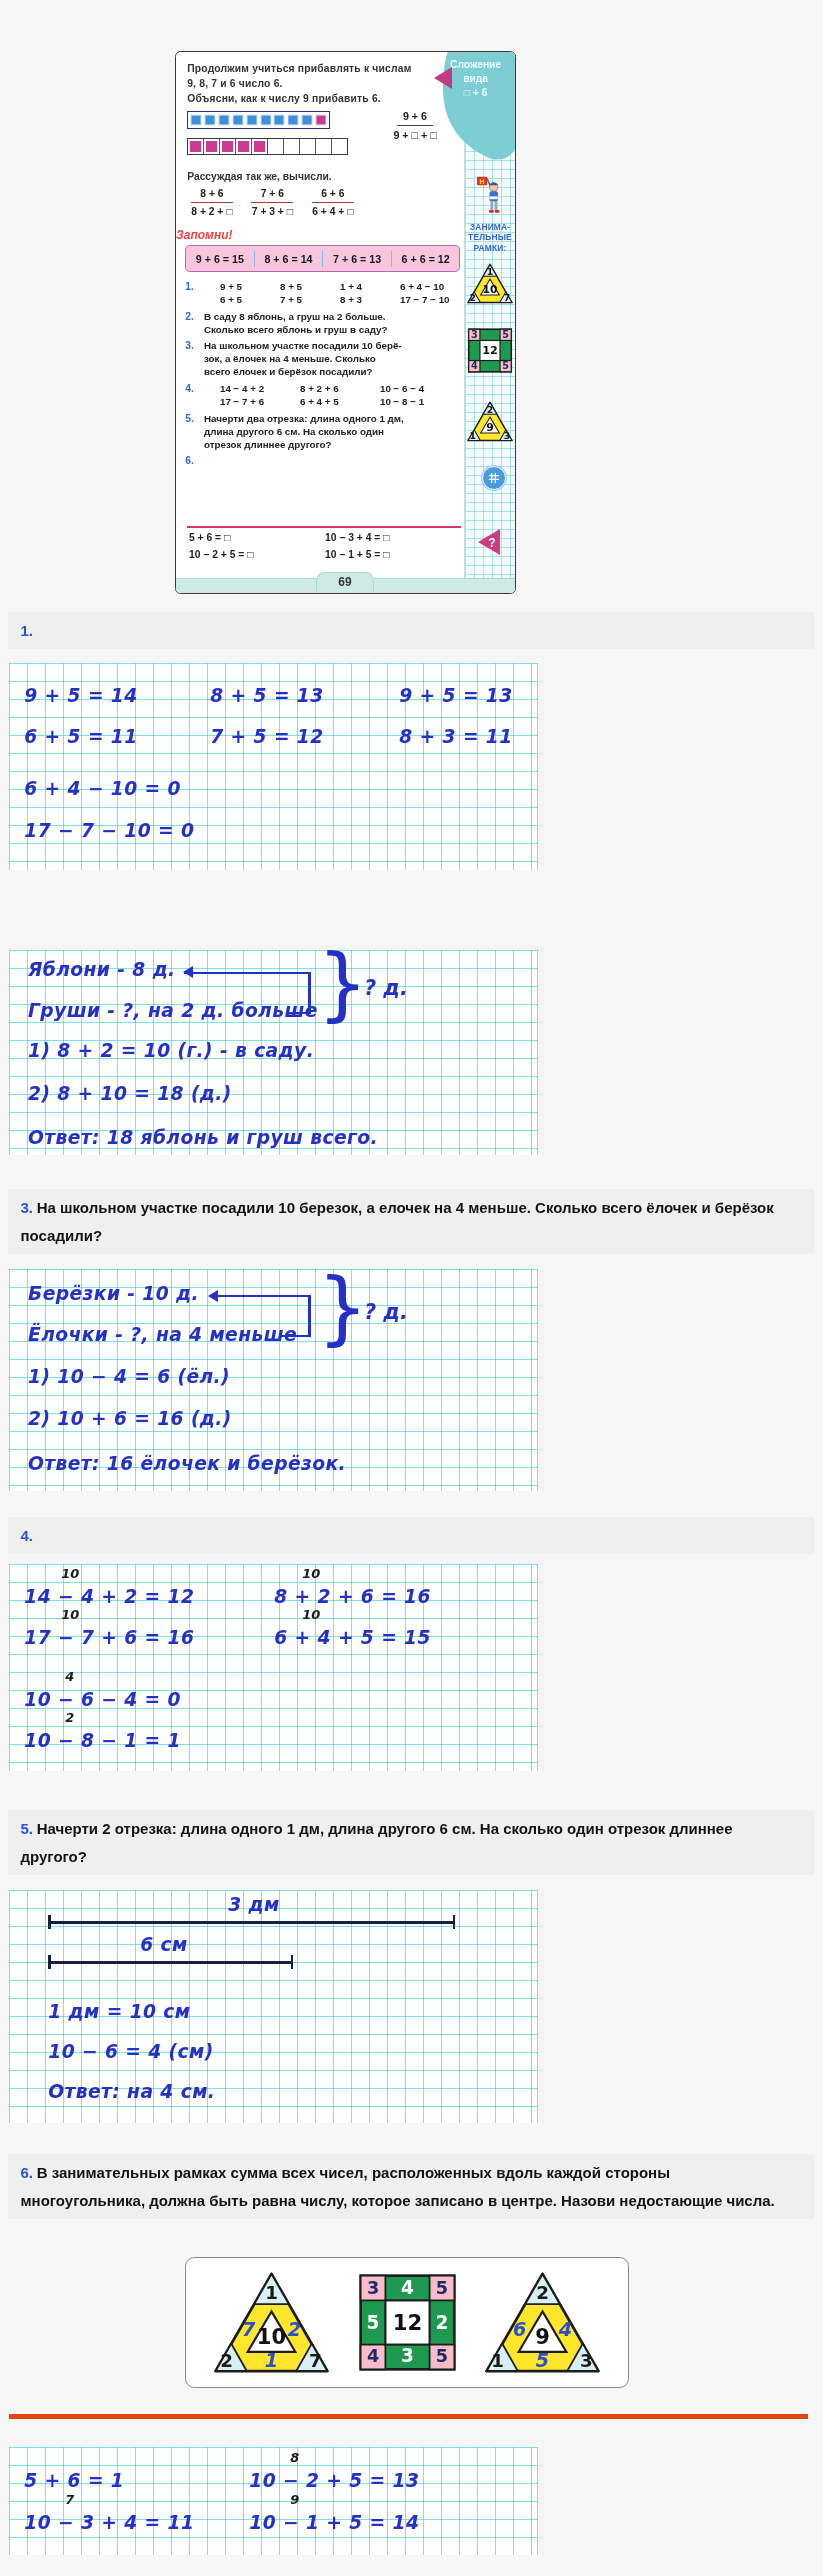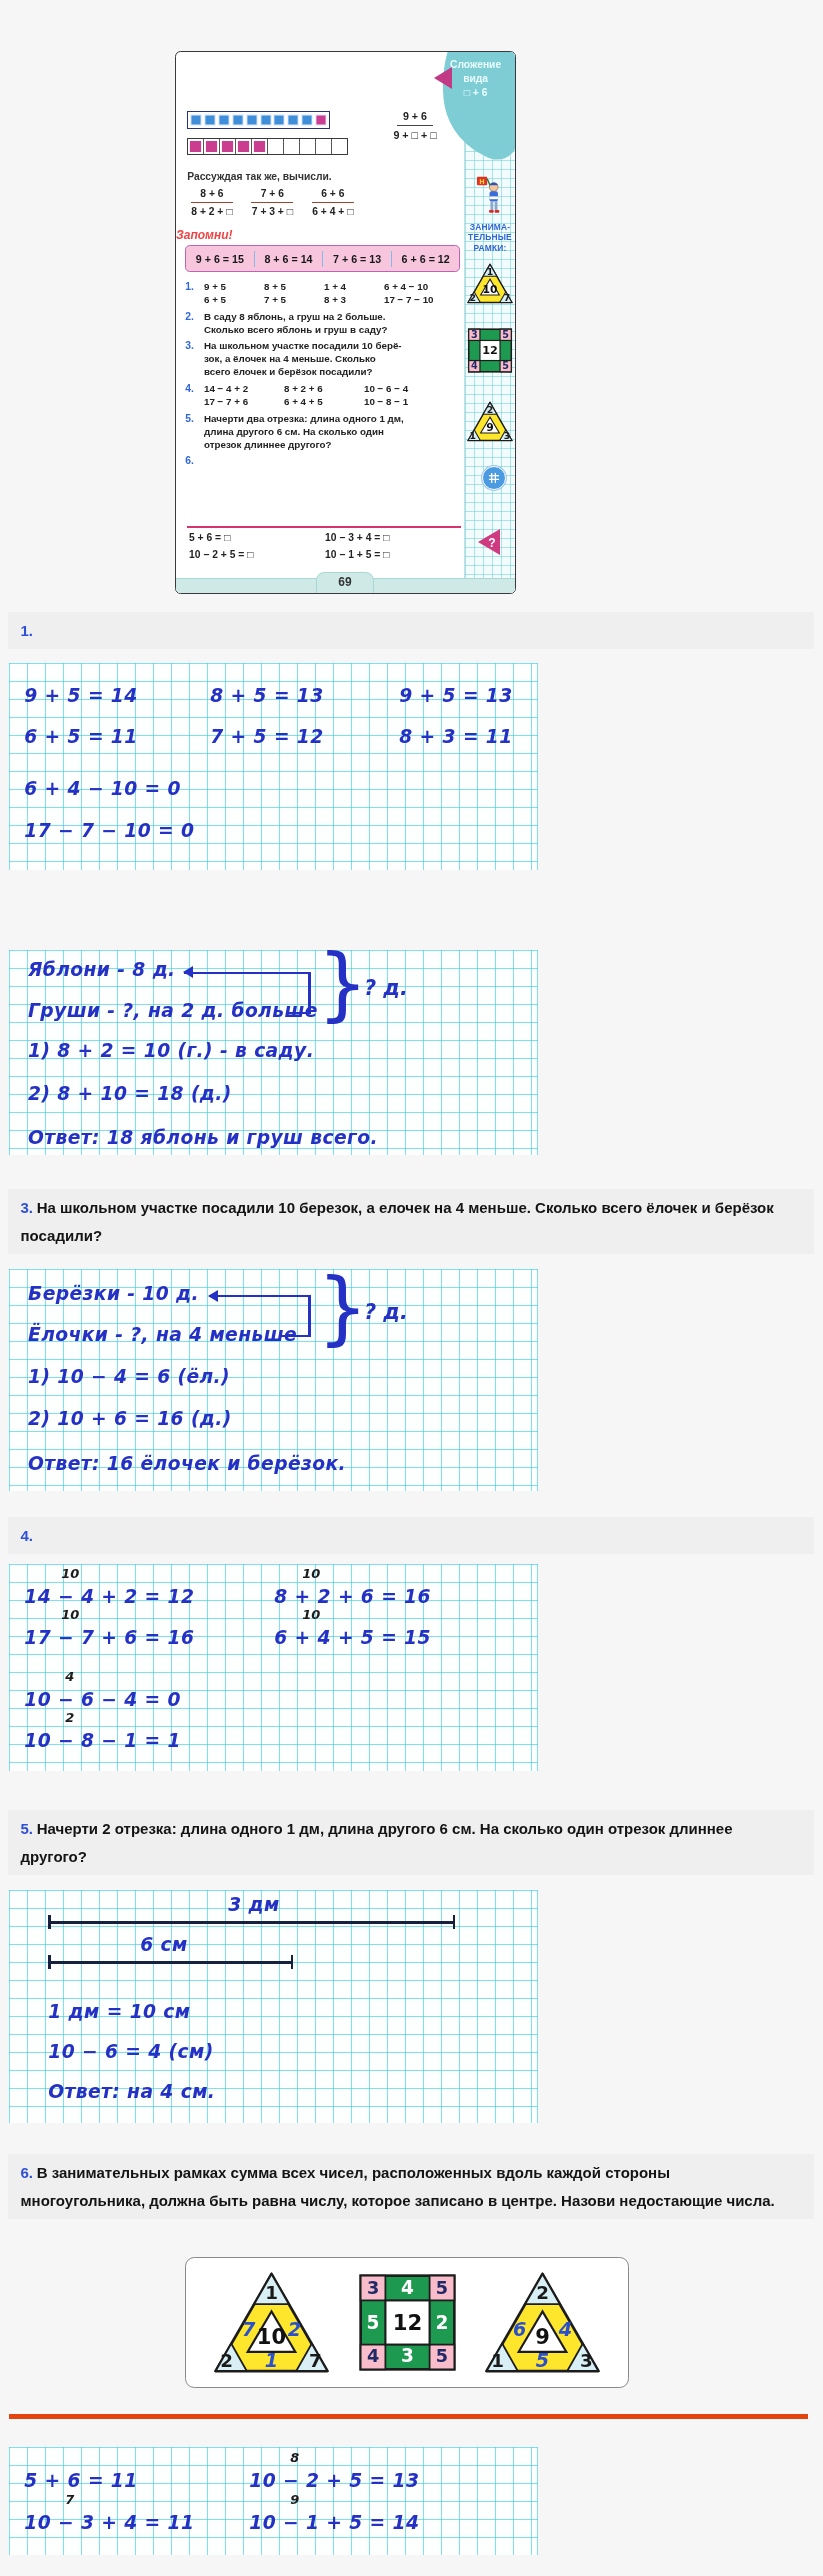--- a/index.html
+++ b/index.html
@@ -73,21 +73,21 @@
   .rem-label{position:absolute;left:0;top:176px;width:289px;text-align:left;
              font:italic 700 12px "Liberation Sans",sans-serif;color:#ef4444;}
   .rem-box{position:absolute;left:9.3px;top:193px;width:273px;height:25px;background:#f8c6dc;
            border:1.9px solid #b964b4;border-radius:4.7px;display:flex;align-items:center;
            justify-content:space-evenly;font:700 10.7px "Liberation Sans",sans-serif;color:#16161c;}
   .rem-sep{width:1.4px;height:16px;background:#86b8ea;}
   .problems{position:absolute;left:9.3px;top:228px;width:280px;display:flex;flex-direction:column;gap:3.7px;}
   .prob{display:flex;}
   .pnum{width:18.7px;flex:none;color:#2f66d8;font:700 10.3px/13px "Liberation Sans",sans-serif;}
   .ptext{font:600 9.8px/13px "Liberation Sans",sans-serif;color:#222;}
-  .prow{display:flex;}
+  .prow{display:flex;margin-left:16px;}
   .prow span{font:600 9.8px/13px "Liberation Sans",sans-serif;color:#222;display:inline-block;}
   .p1w span{width:60px;} .p4w span{width:80px;}
   .pinkline{position:absolute;left:11.2px;top:474px;width:274px;height:1.9px;background:#d6336f;}
   .bfoot{position:absolute;font:600 10.3px "Liberation Sans",sans-serif;color:#222;white-space:nowrap;}
   .qmark{position:absolute;left:302px;top:477px;width:0;height:0;border-top:13px solid transparent;
          border-bottom:13px solid transparent;border-right:22.4px solid #d03a80;}
   .qmark span{position:absolute;left:10.3px;top:-6.5px;color:#fff;font:700 12px "Liberation Sans",sans-serif;}
   .gicon{position:absolute;left:306px;top:414px;width:22.4px;height:22.4px;border-radius:50%;
          background:#4b9be2;border:1.9px solid #fff;box-shadow:0 0 0 0.9px #9cc6ee;display:flex;
          align-items:center;justify-content:center;}
@@ -166,20 +166,25 @@
     </div>
 
     <svg class="blob" viewBox="0 0 86 120">
       <path d="M86,0 L86,100 C84,114 68,122 54,115 C26,102 10,80 7,52 C5,32 8,12 12,0 Z" fill="#7ecdd5"></path>
     </svg>
     <div class="blob-text">
       <div>Сложение вида</div>
       <div>□ + 6</div>
     </div>
 
+    <div class="bintro">
+      <div>Продолжим учиться прибавлять к числам</div>
+      <div>9, 8, 7 и 6 число 6.</div>
+      <div>Объясни, как к числу 9 прибавить 6.</div>
+    </div>
     <div class="marker"></div>
 
     <div class="strip1">
       <div class="tile"></div>
         <div class="tile"></div>
         <div class="tile"></div>
         <div class="tile"></div>
       <div class="tile"></div>
         <div class="tile"></div>
         <div class="tile"></div>
@@ -443,21 +448,21 @@
       <text x="40" y="72" text-anchor="middle" font-size="21" font-style="italic" font-weight="bold" fill="#2a50cc">6</text>
       <text x="90" y="72" text-anchor="middle" font-size="21" font-style="italic" font-weight="bold" fill="#2a50cc">4</text>
       <text x="65" y="106" text-anchor="middle" font-size="21" font-style="italic" font-weight="bold" fill="#2a50cc">5</text>
       <text x="65" y="81" text-anchor="middle" font-size="23" font-weight="bold" fill="#111">9</text>
     </svg>
   </div>
 
   <div class="redline"></div>
 
   <div class="sheet" style="top:2447px;height:108px">
-    <div class="hw" style="left:15px;top:23px">5 + 6 = 11</div>
+    <div class="hw" style="left:15px;top:23px">5 + 6 = 1</div>
     <div class="carry" style="left:281px;top:2.8px">8</div>
     <div class="hw" style="left:240px;top:23px">10 − 2 + 5 = 13</div>
     <div class="carry" style="left:56px;top:45px">7</div>
     <div class="hw" style="left:15px;top:65px">10 − 3 + 4 = 11</div>
     <div class="carry" style="left:281px;top:45px">9</div>
     <div class="hw" style="left:240px;top:65px">10 − 1 + 5 = 14</div>
   </div>
 
 </div>
 

